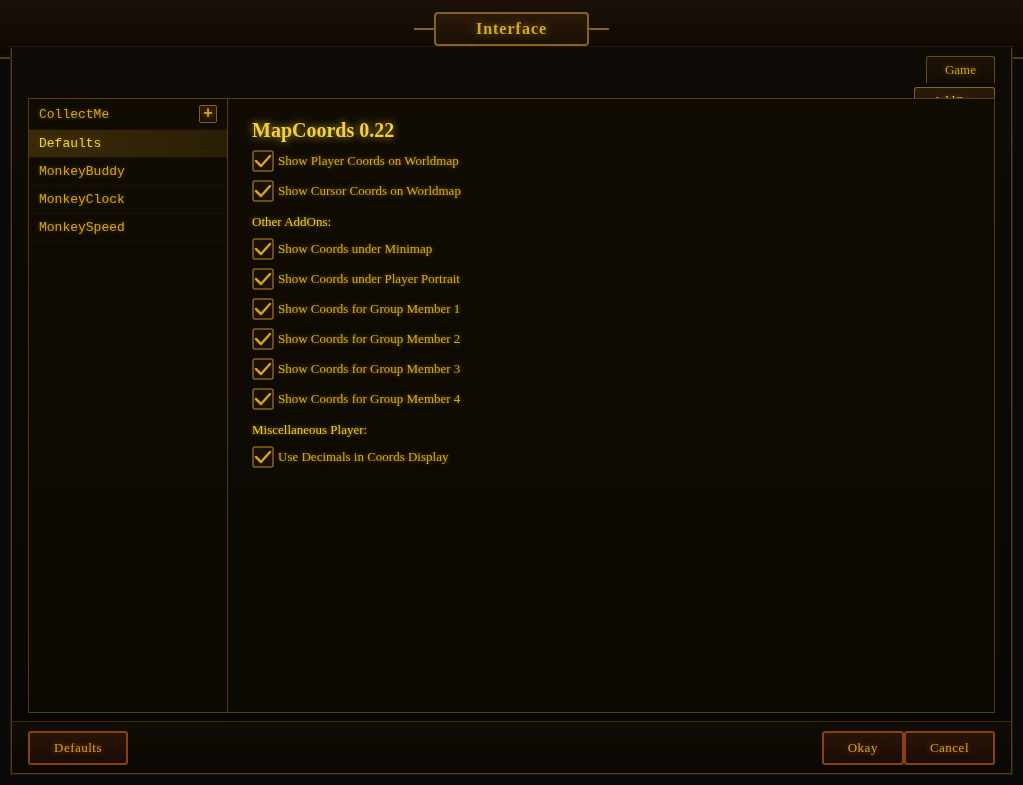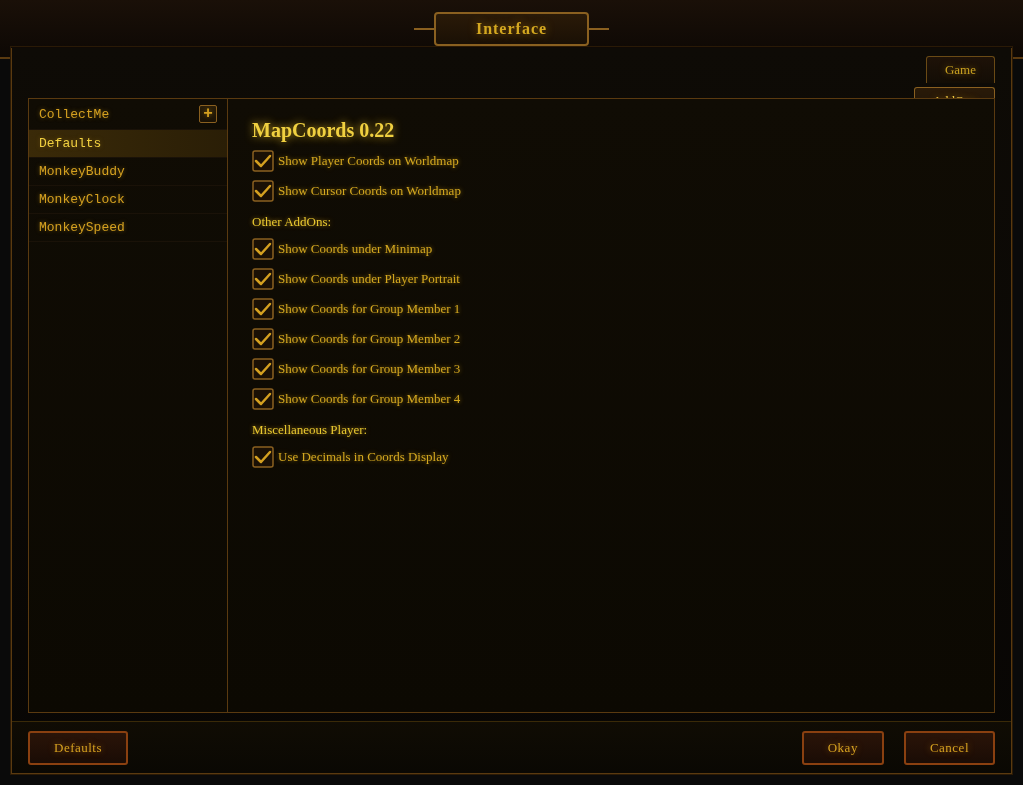--- a/index.html
+++ b/index.html
@@ -223,21 +223,21 @@
       font-family: 'Georgia', serif;
       font-size: 13px;
       cursor: pointer;
       border-radius: 3px;
       text-shadow: 0 0 6px #8a5010;
       letter-spacing: 0.5px;
     }
 
     .btn-group {
       display: flex;
-      gap: 20px;
+      gap: 0;
     }
 
     
     .main-container::before {
       content: '';
       position: absolute;
       top: -2px;
       left: -2px;
       right: -2px;
       bottom: -2px;

